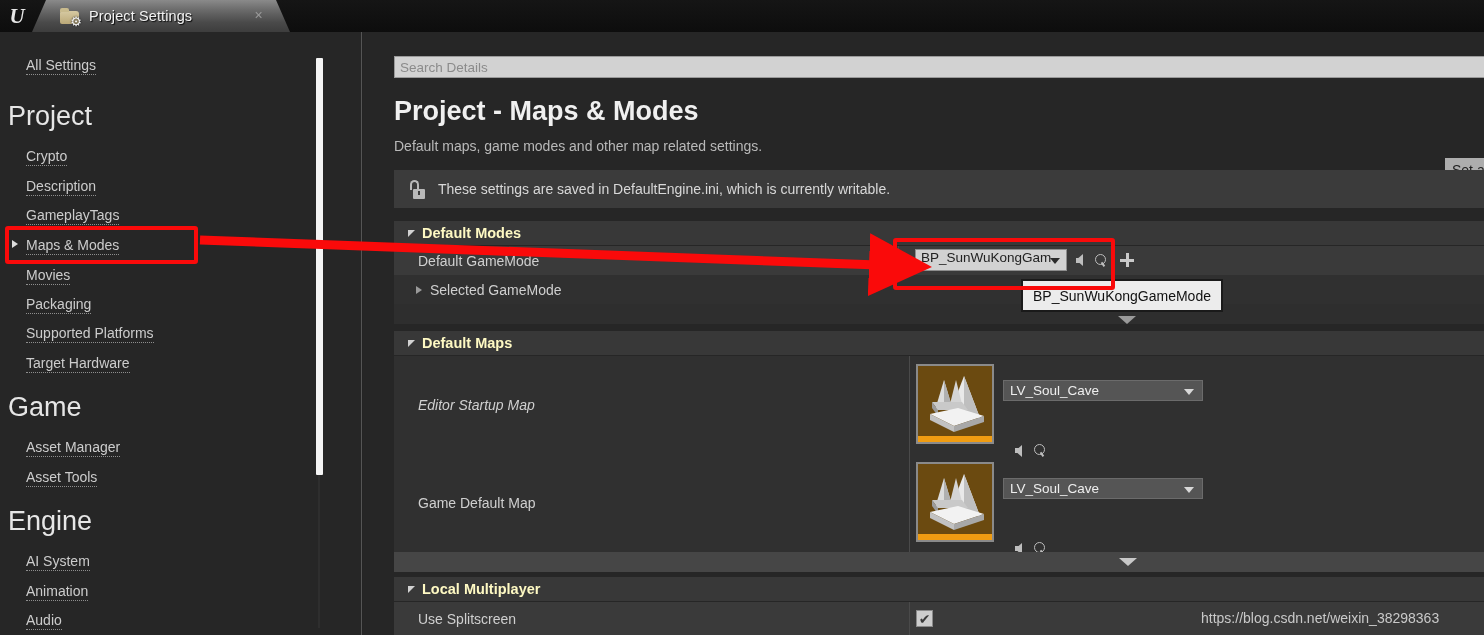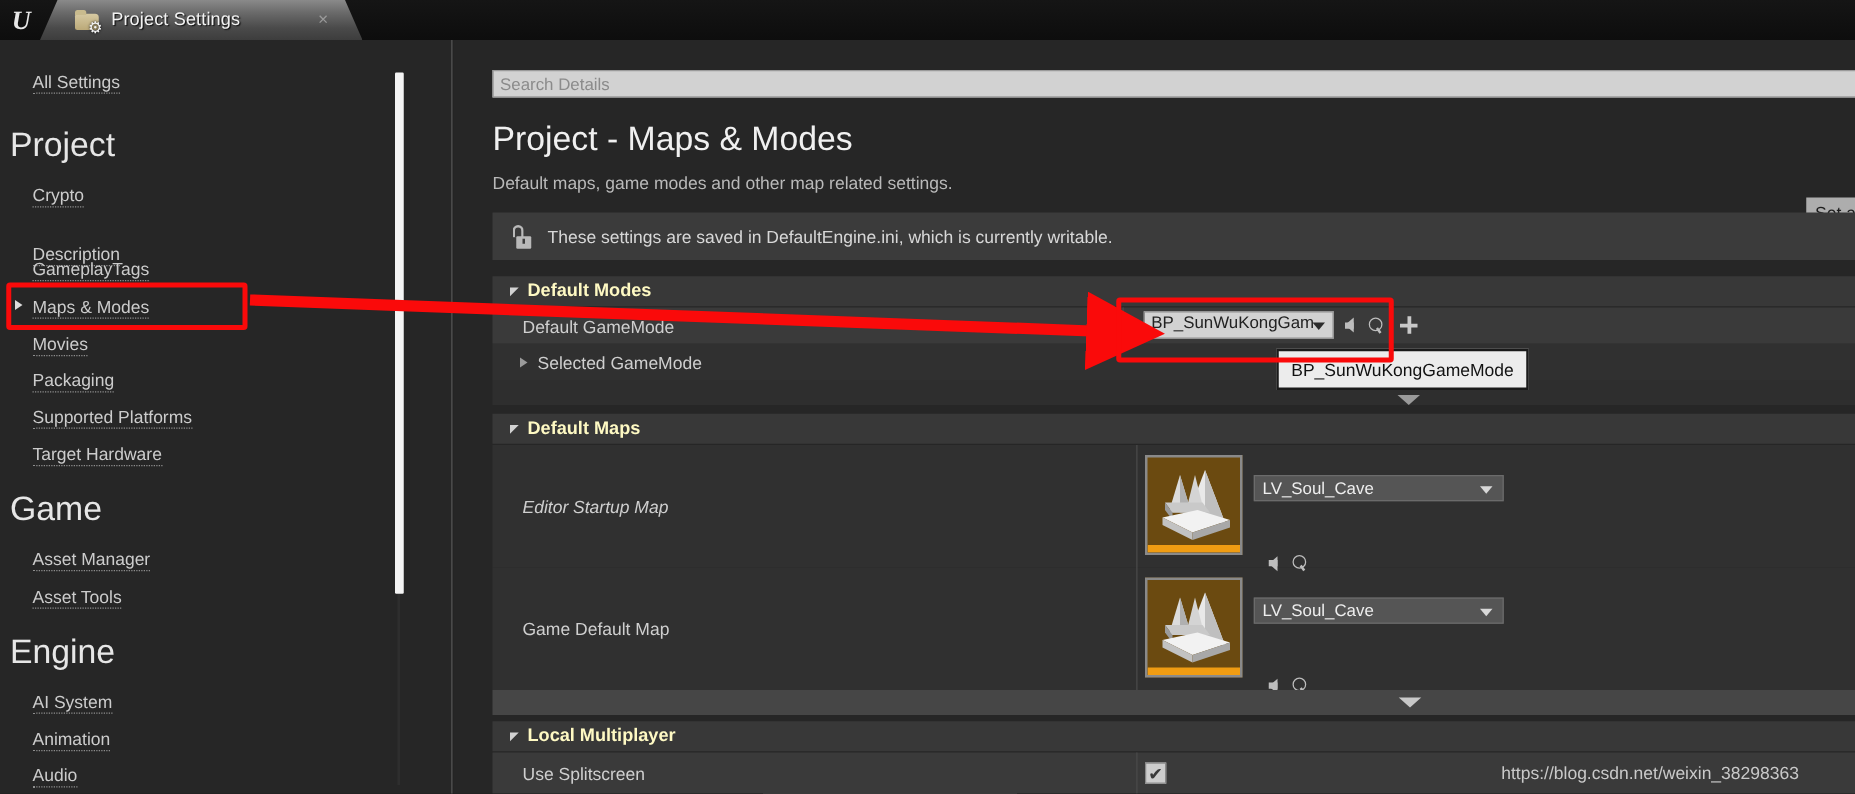--- a/index.html
+++ b/index.html
@@ -123,21 +123,21 @@
     padding-left: 5px;
   }
   .search-box input {
     border: 0; outline: 0; background: transparent;
     font-family: "Liberation Sans", sans-serif;
     font-size: 13.5px; color: #2a2a2a; width: 100%;
   }
   .search-box input::placeholder { color: #8b8b8b; }
   .page-title {
     position: absolute; left: 31px; top: 64px;
-    font-size: 27px; color: #f0f0f0; font-weight: 400;
+    font-size: 27px; color: #f0f0f0; font-weight: 700;
     white-space: nowrap;
   }
   .page-sub {
     position: absolute; left: 31px; top: 106px;
     font-size: 14px; color: #b9b9b9;
   }
   .set-btn {
     position: absolute; left: 1082px; top: 126px;
     width: 80px; height: 24px;
     background: #adadad;
@@ -349,21 +349,21 @@
       <div class="tab-close">×</div>
     </div>
   </div>
 
   <div class="sidebar">
 
     <div class="side-link" style="top:25px;">All Settings</div>
 
     <div class="side-head" style="top:69px;">Project</div>
     <div class="side-link" style="top:116px;">Crypto</div>
-    <div class="side-link" style="top:146px;margin-top:17px;">Description</div>
+    <div class="side-link" style="top:146px;">Description</div>
     <div class="side-link" style="top:175px;">GameplayTags</div>
     <div class="side-arrow" style="left:12px; top:208px;"></div>
     <div class="side-link" style="top:205px;">Maps &amp; Modes</div>
     <div class="side-link" style="top:235px;">Movies</div>
     <div class="side-link" style="top:264px;">Packaging</div>
     <div class="side-link" style="top:293px;">Supported Platforms</div>
     <div class="side-link" style="top:323px;">Target Hardware</div>
 
     <div class="side-head" style="top:360px;">Game</div>
     <div class="side-link" style="top:407px;">Asset Manager</div>

